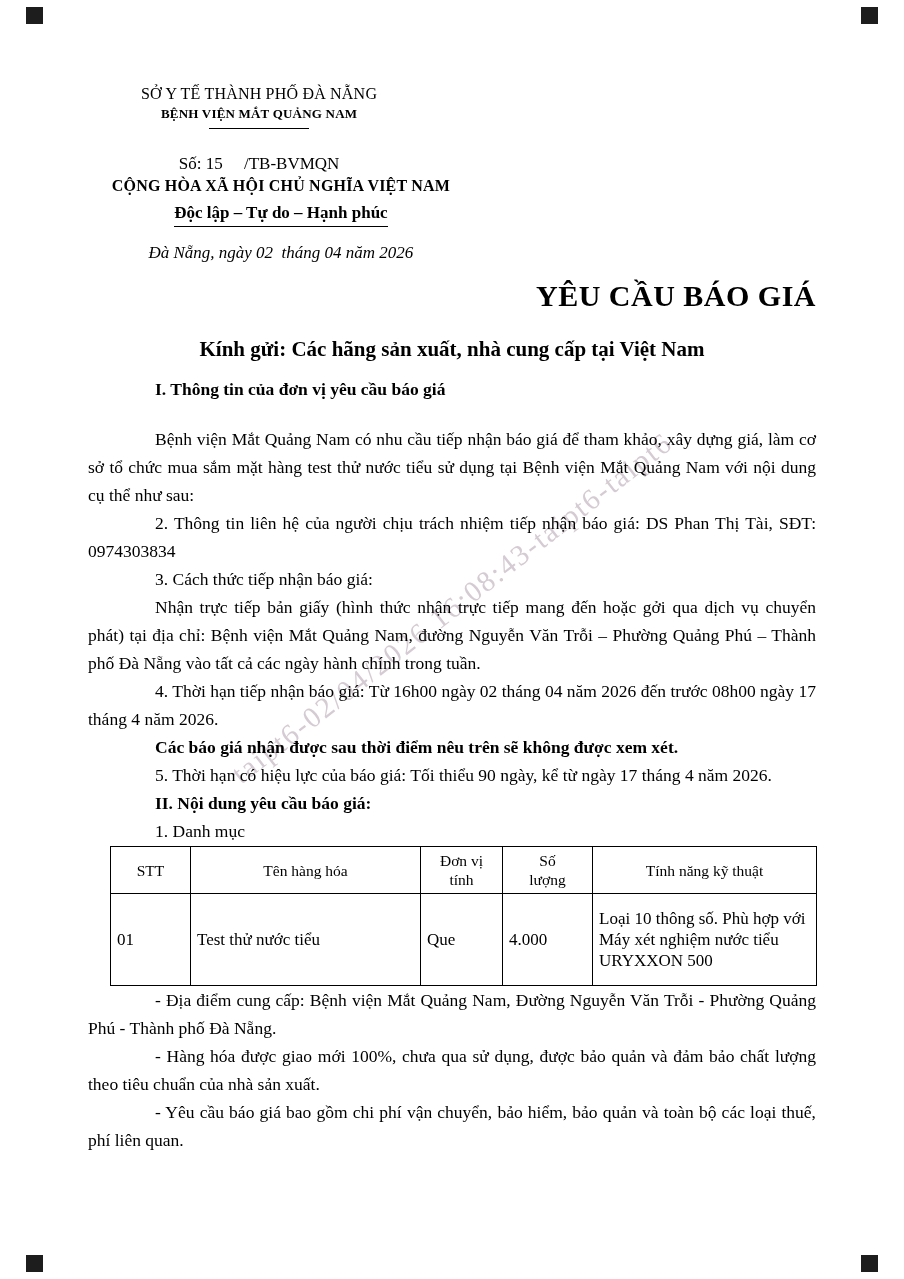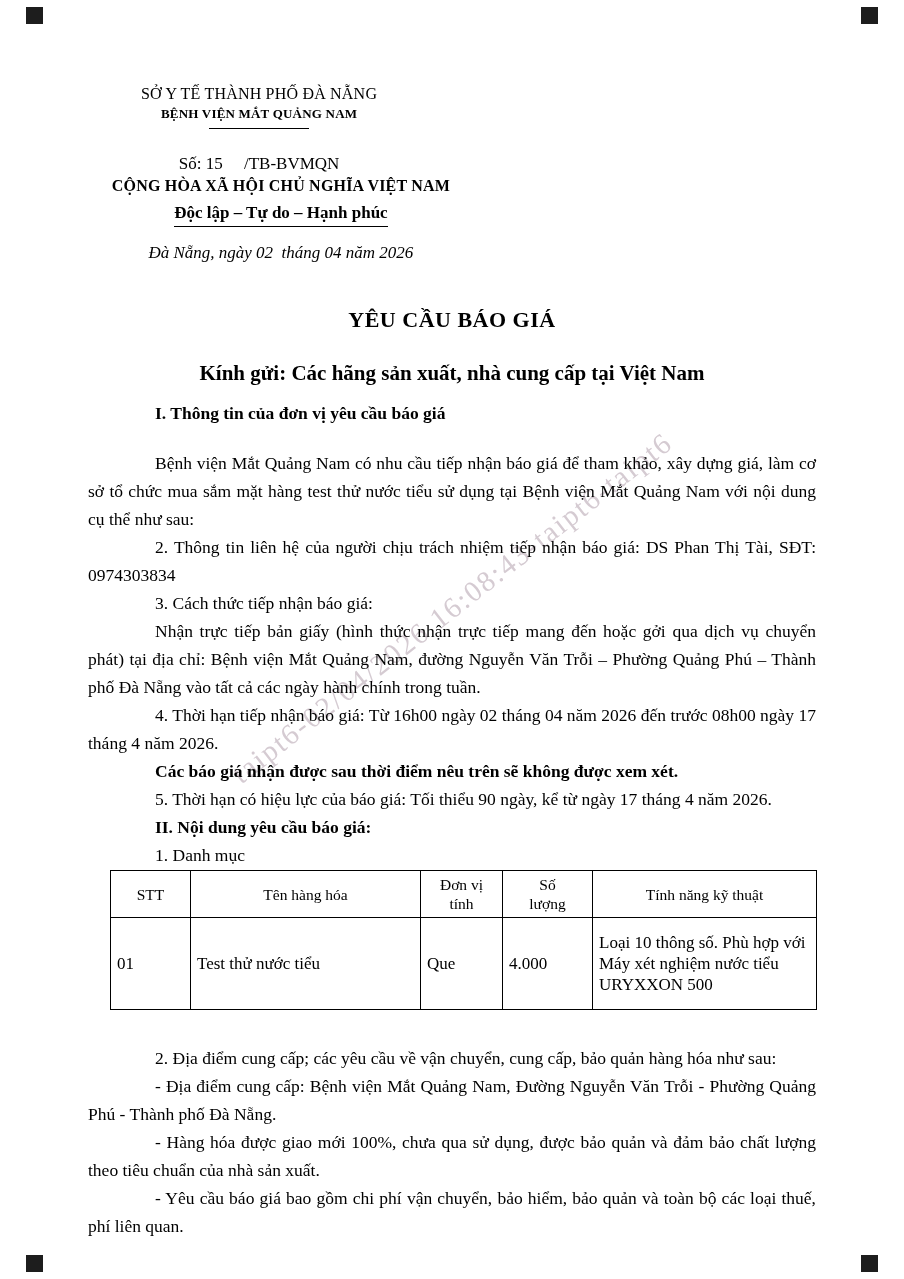--- a/index.html
+++ b/index.html
@@ -54,23 +54,23 @@
   .org-line1  { font-size: 16px; line-height: 20px; letter-spacing: 0.2px; }
   .org-line2  { font-size: 13px; line-height: 20px; font-weight: bold; letter-spacing: 0.2px; }
   .org-rule   { width: 100px; border-top: 1.6px solid #000; margin: 4px auto 0 auto; }
   .motto      { display: inline-block; font-size: 17px; line-height: 20px; font-weight: bold;
                 border-bottom: 1.7px solid #000; padding-bottom: 3px; }
   .ref-line   { margin-top: 23px; font-size: 17px; line-height: 24px; }
   .date-line  { margin-top: 14px; font-size: 17px; line-height: 24px; font-style: italic; }
 
   
   .doc-title {
-    margin-top: 40px;
-    text-align: center;
-    font-size: 22px;
+    margin-top: 16px;
+    text-align: right;
+    font-size: 30px;
     font-weight: bold;
     line-height: 30px;
     letter-spacing: 0.5px;
   }
   .greeting {
     margin-top: 26px;
     text-align: center;
     font-size: 21px;
     font-weight: bold;
     line-height: 24px;
@@ -181,19 +181,18 @@
         <tr>
           <td class="td-center">01</td>
           <td class="td-name">Test thử nước tiểu</td>
           <td class="td-center">Que</td>
           <td class="td-center">4.000</td>
           <td class="td-spec">Loại 10 thông số. Phù hợp với Máy xét nghiệm nước tiểu URYXXON 500</td>
         </tr>
       </tbody>
     </table>
 
-    <div class="para mt34">2. Địa điểm cung cấp; các yêu cầu về vận chuyển, cung cấp, bảo quản hàng hóa như sau:</div>
     <div class="para">- Địa điểm cung cấp: Bệnh viện Mắt Quảng Nam, Đường Nguyễn Văn Trỗi - Phường Quảng Phú - Thành phố Đà Nẵng.</div>
     <div class="para">- Hàng hóa được giao mới 100%, chưa qua sử dụng, được bảo quản và đảm bảo chất lượng theo tiêu chuẩn của nhà sản xuất.</div>
     <div class="para">- Yêu cầu báo giá bao gồm chi phí vận chuyển, bảo hiểm, bảo quản và toàn bộ các loại thuế, phí liên quan.</div>
 
   </div>
 </div>
 
 </body></html>

